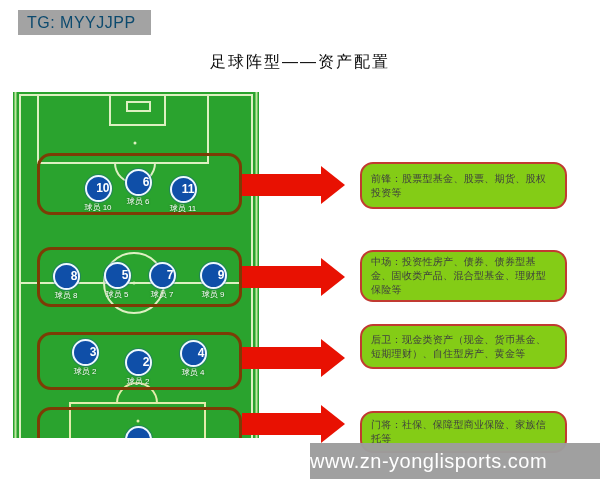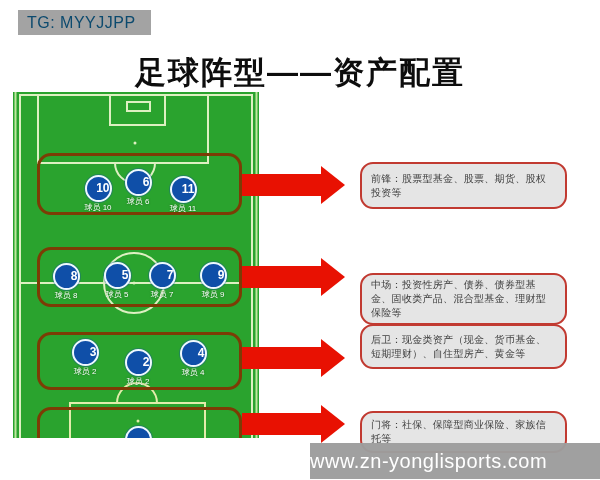--- a/index.html
+++ b/index.html
@@ -7,21 +7,21 @@
        font-family:"Liberation Sans","DejaVu Sans",sans-serif;}
   .canvas{position:absolute;left:0;top:0;width:600px;height:480px;background:#ffffff;}
 
   
   .badge{position:absolute;left:18px;top:10px;width:133px;height:25px;background:#a3a3a3;
          color:#0c4a6e;font-size:16px;line-height:25px;padding-left:9px;box-sizing:border-box;
          letter-spacing:0.5px;}
 
   
   .title{position:absolute;left:0;top:52px;width:600px;text-align:center;color:#0d0d0d;
-         font-size:31px;font-weight:bold;letter-spacing:2px;}
+         font-size:16px;font-weight:normal;letter-spacing:2px;}
 
   
   .pitch{position:absolute;left:13px;top:92px;width:246px;height:346px;background:#2aa32e;
          overflow:hidden;}
   .pitch svg{position:absolute;left:0;top:0;}
   .row-outline{position:absolute;border:3px solid #7c3c05;border-radius:14px;box-sizing:border-box;}
 
   .player{position:absolute;width:60px;text-align:center;}
   .player .disc{width:27px;height:27px;border-radius:50%;background:#0f4fa8;
                 border:2px solid #eef8ff;box-sizing:border-box;margin:0 auto;
@@ -31,21 +31,21 @@
                   text-shadow:0 0 2px rgba(0,60,0,.6);white-space:nowrap;}
 
   
   .arrow{position:absolute;left:242px;width:103px;height:38px;z-index:5;}
   .arrow .shaft{position:absolute;left:0;top:8px;width:79px;height:22px;background:#e81102;}
   .arrow .head{position:absolute;left:79px;top:0;width:0;height:0;
                border-top:19px solid transparent;border-bottom:19px solid transparent;
                border-left:24px solid #e81102;}
 
   
-  .note-box{position:absolute;left:360px;width:207px;background:#e5e5e5;
+  .note-box{position:absolute;left:360px;width:207px;background:#84cc16;
             border:2.5px solid #c13a31;border-radius:13px;box-sizing:border-box;
             display:flex;align-items:center;padding:4px 9px;
             color:#3f3f3f;font-size:10px;line-height:14px;letter-spacing:0.3px;}
 
   
   .watermark{position:absolute;left:310px;top:443px;width:290px;height:36px;
              background:rgba(157,157,157,0.97);color:#ffffff;font-size:20px;line-height:36px;
              box-sizing:border-box;z-index:20;letter-spacing:0.5px;}
 </style>
 </head>
@@ -140,21 +140,21 @@
       <div class="shaft"></div>
       <div class="head"></div>
     </div>
     <div class="note-box" style="top: 162px; height: 47px;">
       <span>前锋：股票型基金、股票、期货、股权投资等</span>
     </div>
     <div class="arrow" style="top: 258px;">
       <div class="shaft"></div>
       <div class="head"></div>
     </div>
-    <div class="note-box" style="top: 250px; height: 52px; margin-top: 23px;">
+    <div class="note-box" style="top: 250px; height: 52px;">
       <span>中场：投资性房产、债券、债券型基金、固收类产品、混合型基金、理财型保险等</span>
     </div>
     <div class="arrow" style="top: 339px;">
       <div class="shaft"></div>
       <div class="head"></div>
     </div>
     <div class="note-box" style="top: 324px; height: 45px;">
       <span>后卫：现金类资产（现金、货币基金、短期理财）、自住型房产、黄金等</span>
     </div>
     <div class="arrow" style="top: 405px;">

